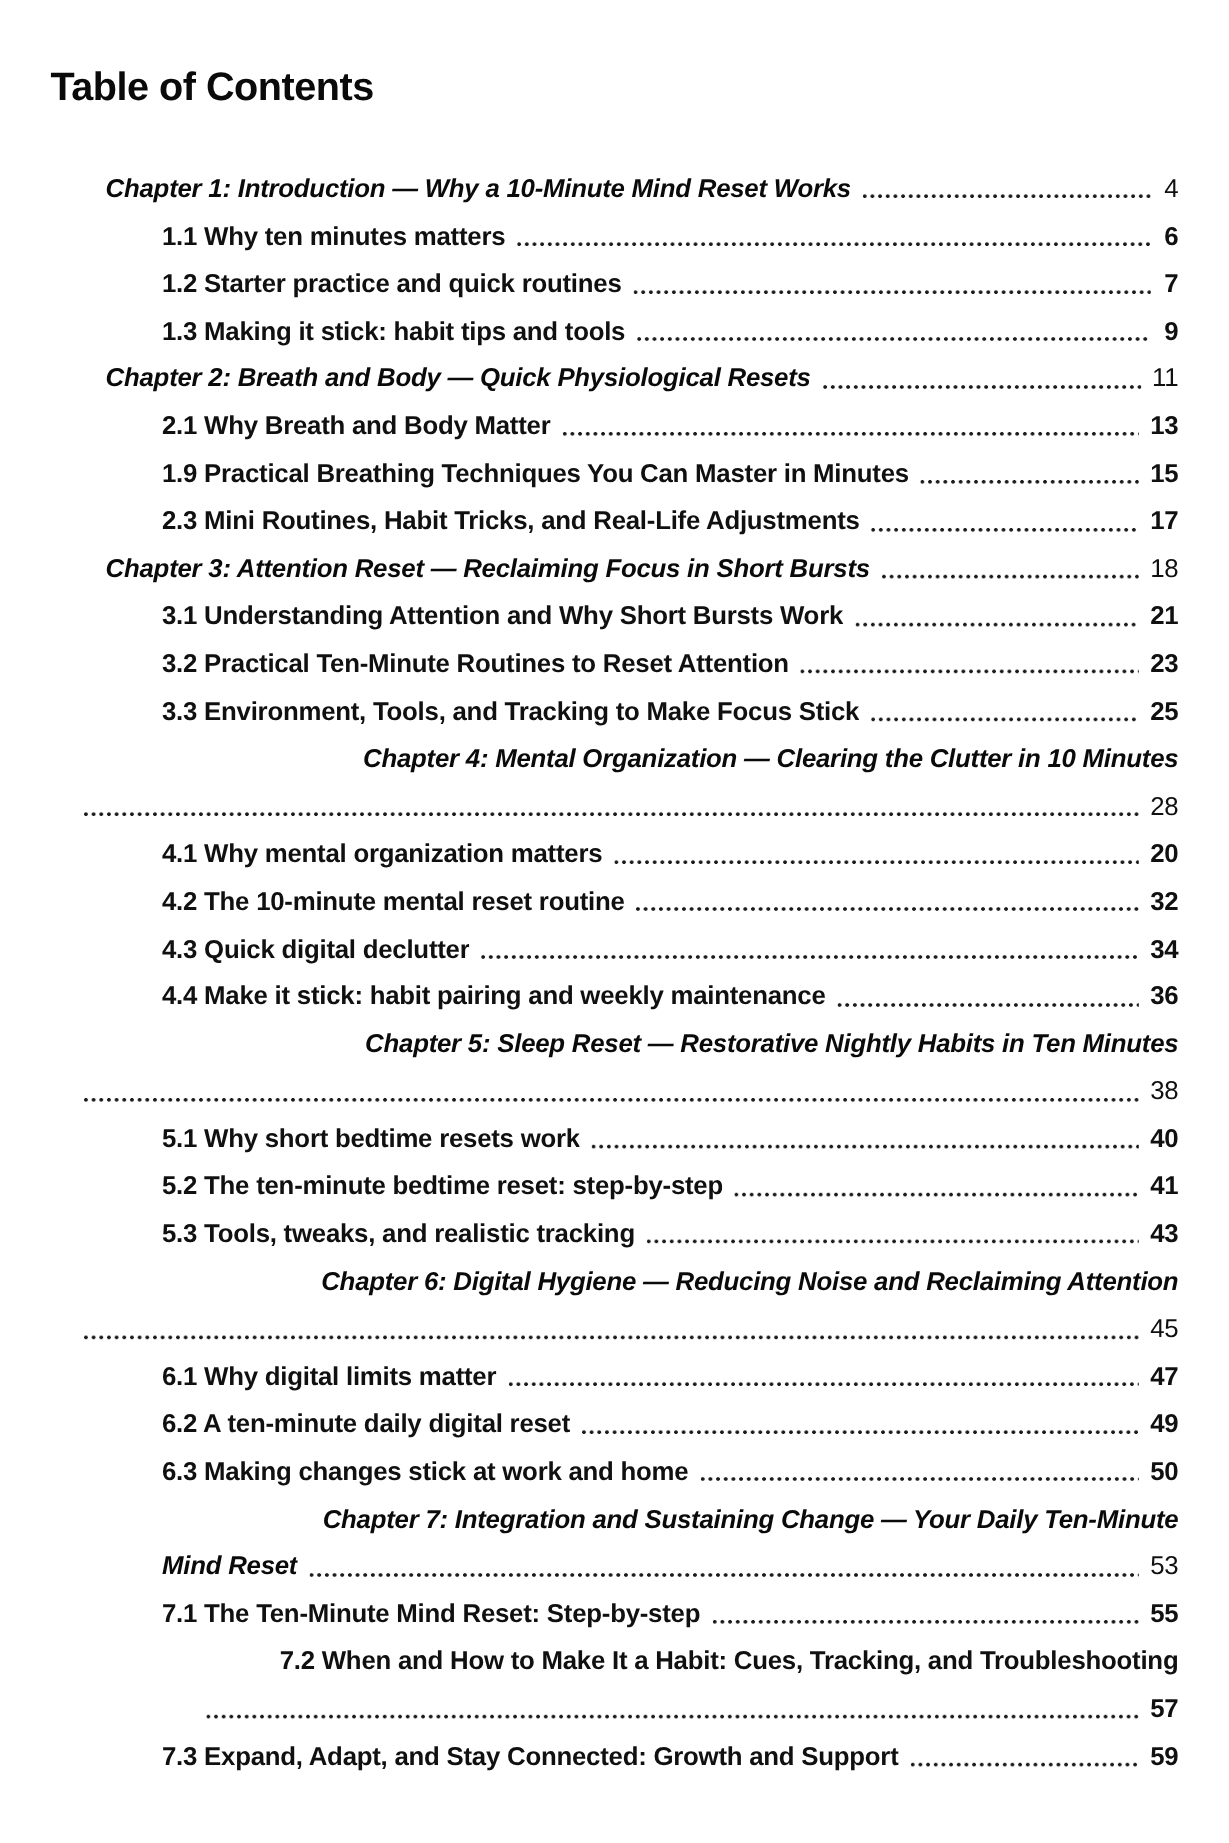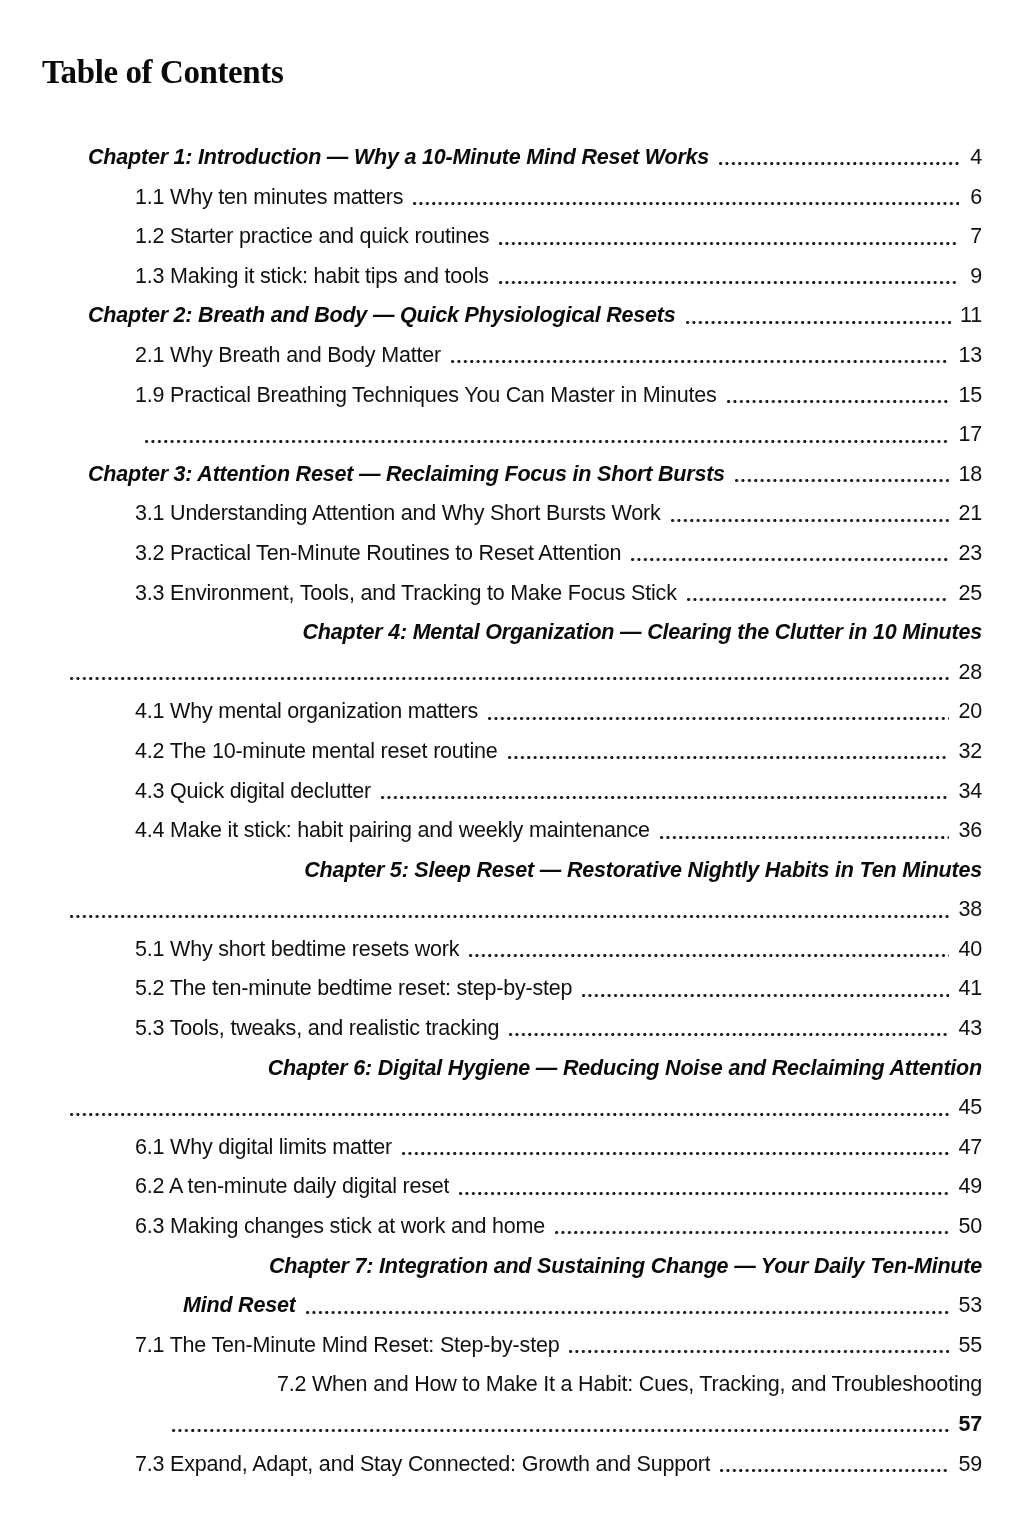--- a/index.html
+++ b/index.html
@@ -20,40 +20,39 @@
     height: 1536px;
     background: #ffffff;
   }
   h1.toc-title {
     margin: 50px 0 0 42px;
     font-size: 33px;
     line-height: 44px;
     font-weight: 700;
     letter-spacing: -0.4px;
     color: #0a0a0a;
-    font-family: Liberation Serif, serif;
   }
   .toc {
     margin-top: 44px;
     margin-right: 42px; 
   }
   .toc-row {
     display: flex;
     align-items: baseline;
     height: 39.6px;
     line-height: 39.6px;
     font-size: 21.5px;
     letter-spacing: -0.2px;
     white-space: nowrap;
     justify-content: flex-end;
   }
   
   .indent-chapter       { padding-left: 88px;  }
-  .indent-section       { padding-left: 135px; }
-  .indent-chapter-cont  { padding-left: 135px; margin-left: 48px; } 
+  .indent-section       { padding-left: 135px; font-weight: bold; }
+  .indent-chapter-cont  { padding-left: 135px; } 
   .indent-chapter-dots  { padding-left: 70px; } 
   .indent-section-dots  { padding-left: 172px; font-weight: bold; } 
 
   .toc-text {
     flex: 0 1 auto;
     min-width: 0;
     overflow: hidden;
     color: #101010;
   }
   .chapter-text {
@@ -115,20 +114,21 @@
         <span class="toc-text">2.1 Why Breath and Body Matter</span>
         <div class="leader"></div>
         <span class="page-num">13</span>
       </div>
       <div class="toc-row indent-section">
         <span class="toc-text">1.9 Practical Breathing Techniques You Can Master in Minutes</span>
         <div class="leader"></div>
         <span class="page-num">15</span>
       </div>
       <div class="toc-row indent-section">
+        <span class="toc-text">2.3 Mini Routines, Habit Tricks, and Real-Life Adjustments</span>
         <div class="leader"></div>
         <span class="page-num">17</span>
       </div>
       <div class="toc-row indent-chapter">
         <span class="toc-text chapter-text">Chapter 3: Attention Reset — Reclaiming Focus in Short Bursts</span>
         <div class="leader"></div>
         <span class="page-num">18</span>
       </div>
       <div class="toc-row indent-section">
         <span class="toc-text">3.1 Understanding Attention and Why Short Bursts Work</span>

